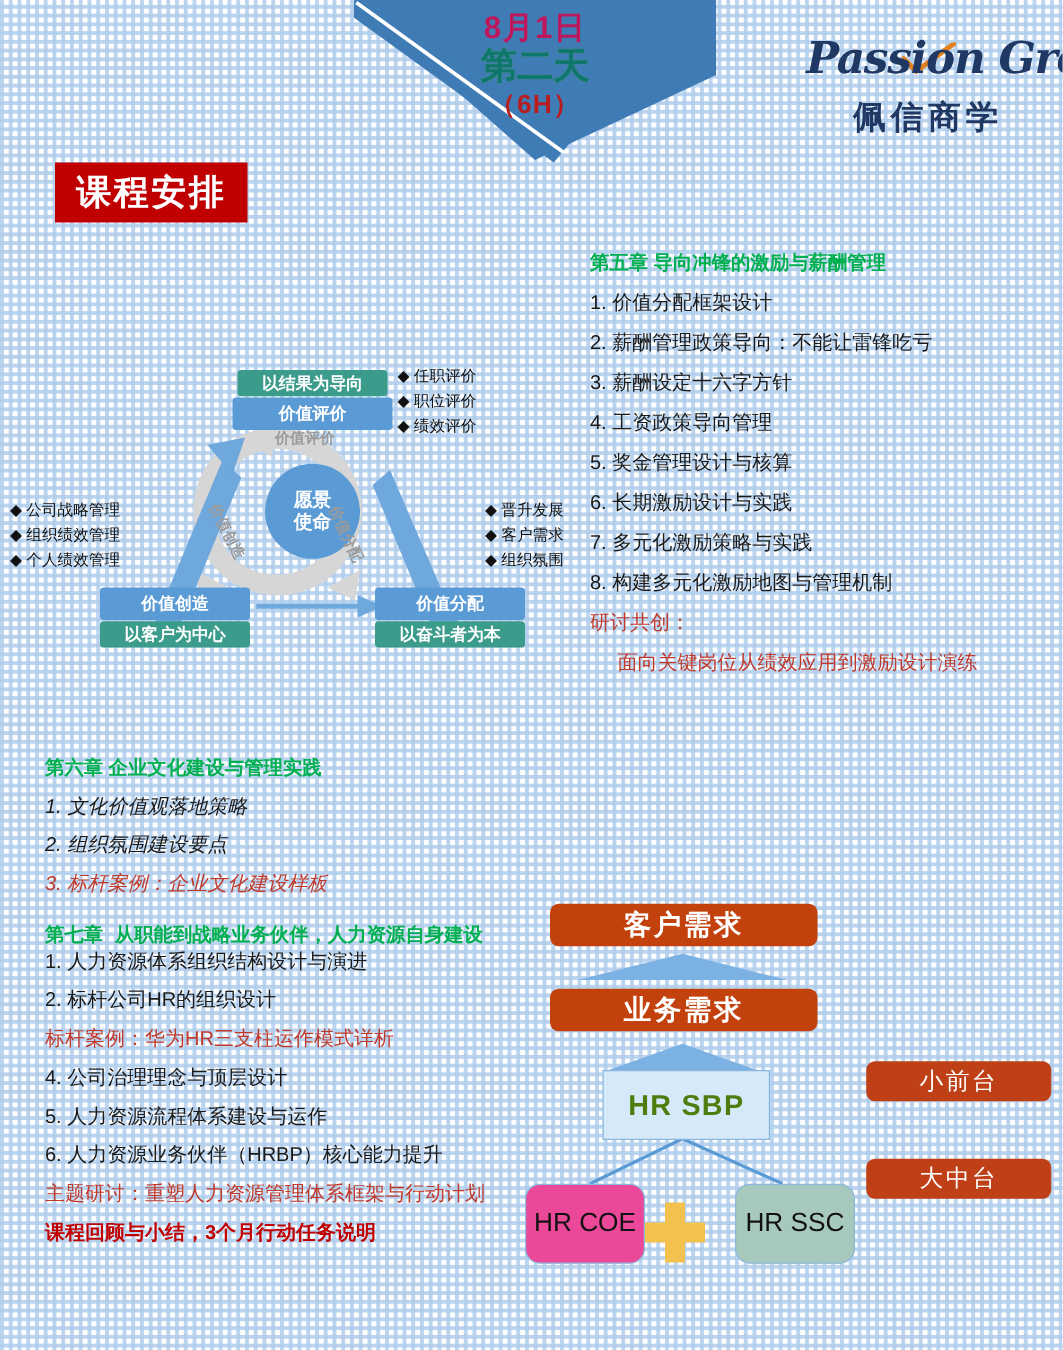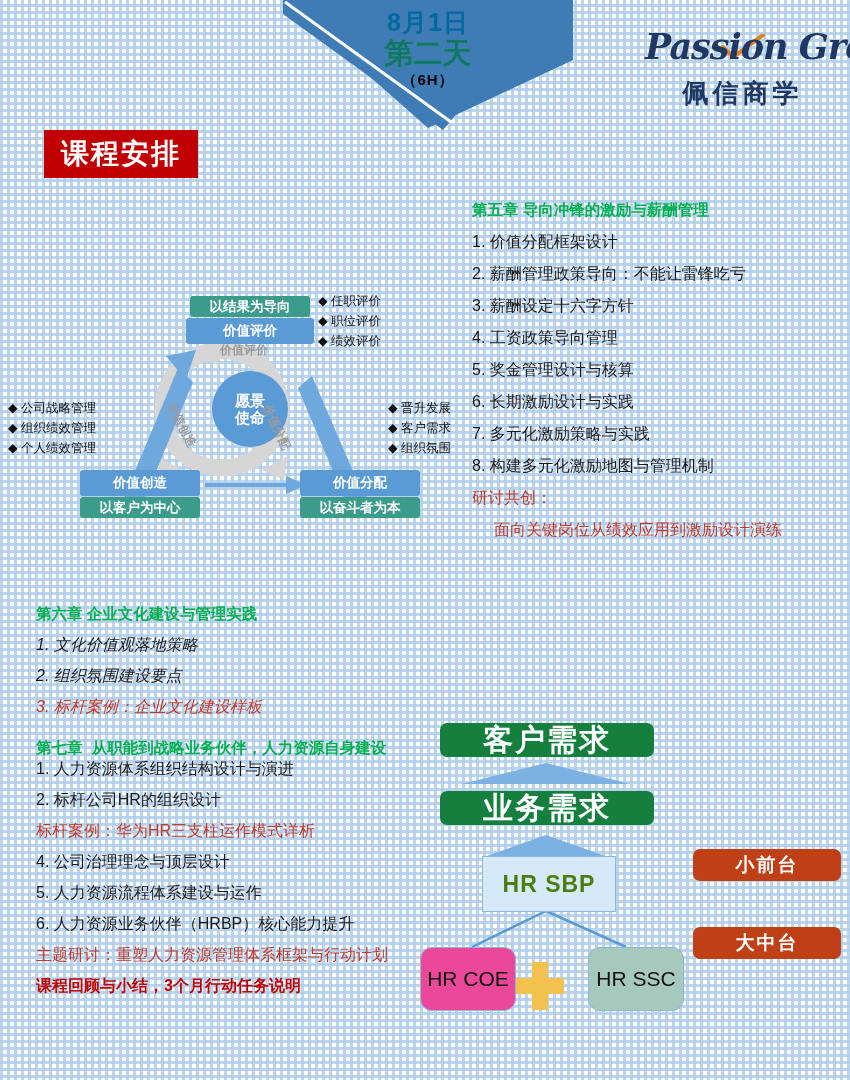--- a/index.html
+++ b/index.html
@@ -13,24 +13,24 @@
     background-size:7px 7px,7px 7px;
   }
   .sheet{position:absolute;inset:0;}
 
   
   .banner-wrap{position:absolute;left:283px;top:0;width:290px;height:130px;}
   .banner-tail{position:absolute;left:0;top:0;width:290px;height:130px;}
   .banner-text{position:absolute;left:0;top:0;width:290px;height:130px;
     display:flex;flex-direction:column;align-items:center;justify-content:flex-start;
     padding-top:8px;box-sizing:border-box;}
-  .b-date{color:#0369a1;font-size:25px;font-weight:600;line-height:1.15;letter-spacing:1px;}
+  .b-date{color:#be185d;font-size:25px;font-weight:600;line-height:1.15;letter-spacing:1px;}
   .b-day{color:#0f766e;font-size:29px;font-weight:700;line-height:1.15;
          text-shadow:0 0 1px #3f9b3f;}
-  .b-hours{color:#000000;font-size:15px;font-weight:600;line-height:1.3;letter-spacing:1px;}
+  .b-hours{color:#b91c1c;font-size:21px;font-weight:600;line-height:1.3;letter-spacing:1px;}
 
   
   .logo{position:absolute;left:645px;top:24px;width:195px;height:96px;}
   .logo-script{position:absolute;left:0;top:2px;width:195px;text-align:center;
     font-family:"DejaVu Serif","Liberation Serif",serif;font-style:italic;font-weight:700;
     font-size:35px;color:#1f3864;letter-spacing:-1px;white-space:nowrap;}
   .logo-cn{position:absolute;left:0;top:52px;width:195px;text-align:center;
     font-size:26px;font-weight:700;color:#1f3864;letter-spacing:4px;}
   .logo-check{position:absolute;left:76px;top:10px;width:44px;height:26px;}
 
@@ -67,26 +67,26 @@
   .vteal{background:#3C9C8B;border-radius:3px;}
   .bul{position:absolute;font-size:12.5px;color:#111;white-space:nowrap;line-height:20px;}
   .ring-label{position:absolute;color:#9a9a9a;font-size:12px;font-weight:600;white-space:nowrap;}
   .core{position:absolute;left:212px;top:371px;width:76px;height:76px;border-radius:50%;
     background:#5B9BD5;display:flex;flex-direction:column;align-items:center;justify-content:center;
     color:#fff;font-size:15px;font-weight:600;line-height:1.15;}
 
   
   .hr{position:absolute;left:410px;top:715px;width:440px;height:340px;}
   .pbox{position:absolute;display:flex;align-items:center;justify-content:center;white-space:nowrap;}
-  .pdark{background:#15803d;border-radius:7px;color:#fff;font-size:30px;font-weight:700;letter-spacing:2px;}
+  .pdark{background:#c2410c;border-radius:7px;color:#fff;font-size:22px;font-weight:700;letter-spacing:2px;}
   .psbp{background:#D6E9F8;border:1.5px solid #8BB8DC;border-radius:0;color:#4d7c0f;
         font-size:23px;font-weight:700;letter-spacing:1px;}
   .pcoe{background:#ec4899;border:1.5px solid #8BB8DC;border-radius:12px;color:#111;font-size:21px;}
   .pssc{background:#A6C8BD;border:1.5px solid #8BB8DC;border-radius:12px;color:#111;font-size:21px;}
-  .pred{background:#BF4016;border-radius:7px;color:#fff;font-size:19px;font-weight:700;letter-spacing:2px;}
+  .pred{background:#BF4016;border-radius:7px;color:#fff;font-size:19px;font-weight:400;letter-spacing:2px;}
 </style>
 </head>
 <body>
 
 <div class="sheet">
 
   <div class="banner-wrap">
     <svg class="banner-tail" viewBox="0 0 290 130">
       <polygon points="0,0 290,0 290,60 145,128 0,0" fill="#3F7CB5"></polygon>
       <polygon points="0,0 175,112 160,130 0,14" fill="#3F7CB5"></polygon>

